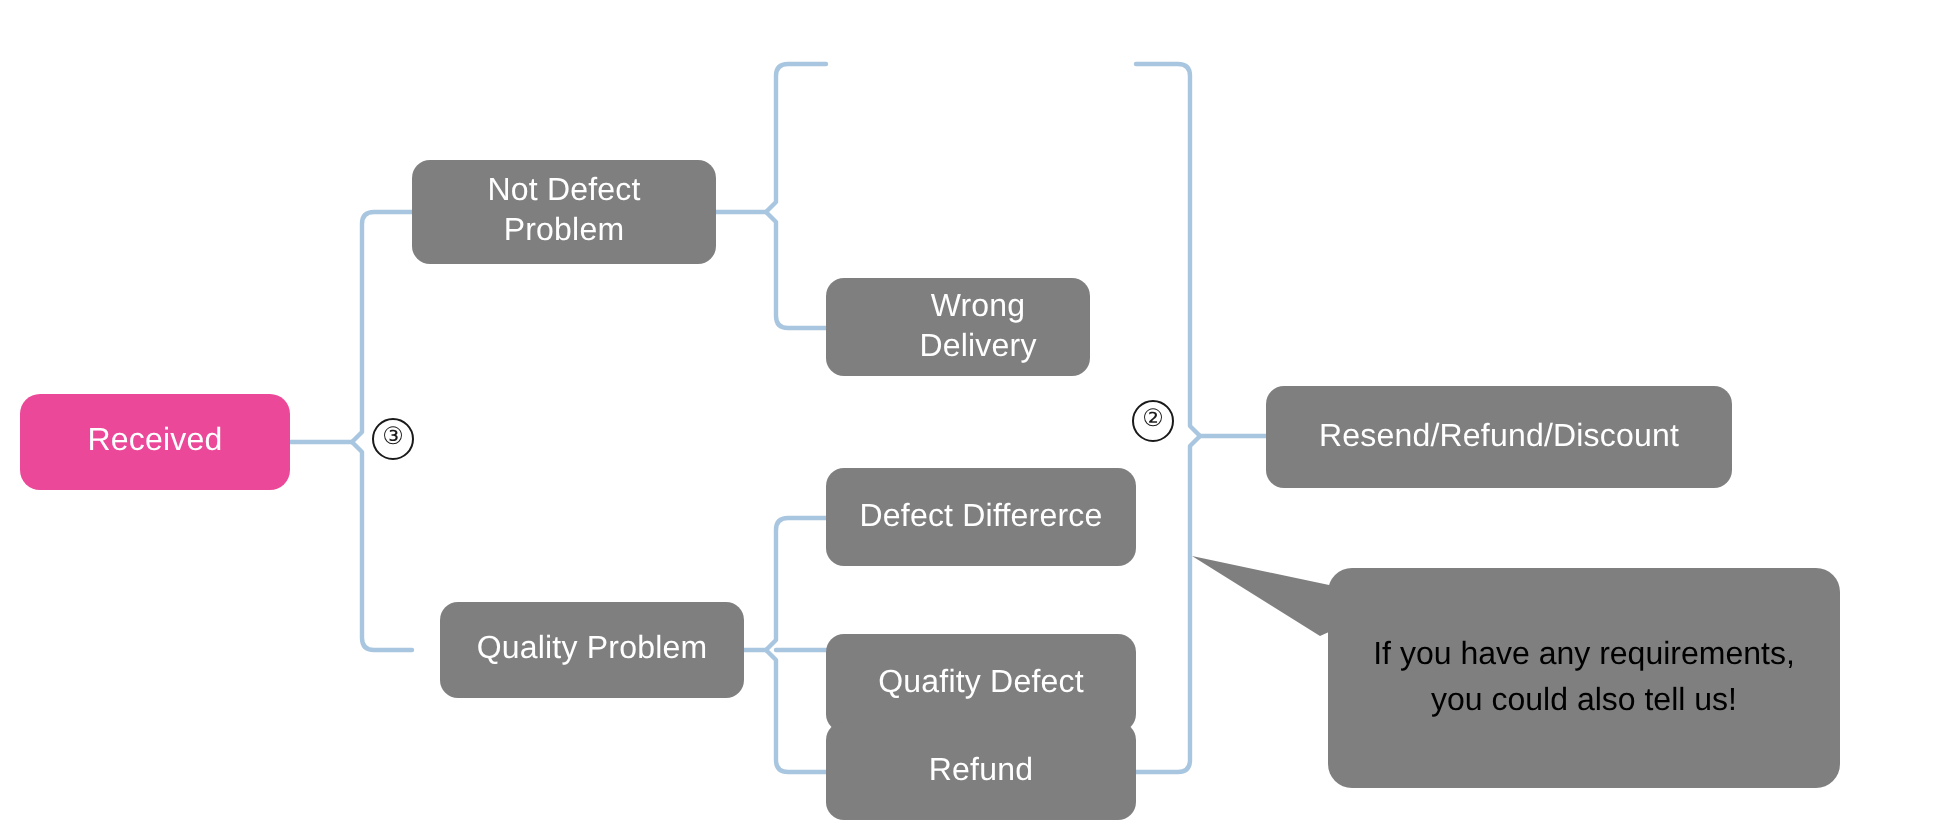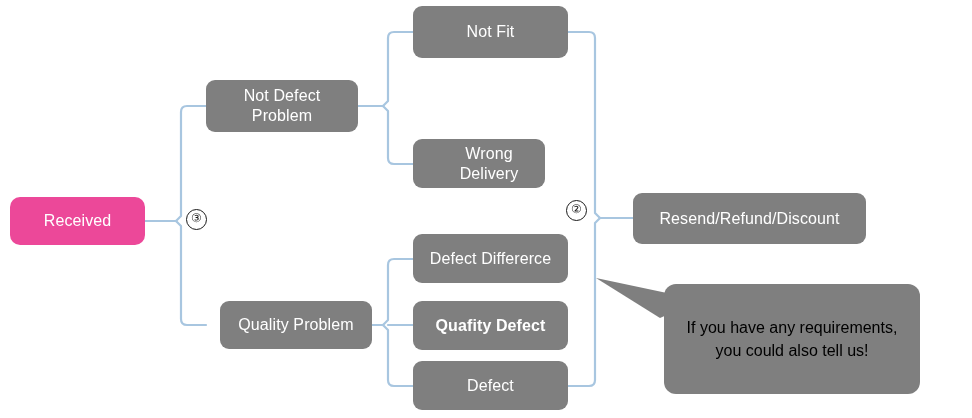--- a/index.html
+++ b/index.html
@@ -41,21 +41,21 @@
   }
   .node.gray   { background: #7f7f7f; }
   .node.orange { background: #ec4899; }
 
   .node-received      { left: 10px;  top: 197px; width: 135px; height: 48px;  font-size: 16px; border-radius: 10px; }
   .node-notquality    { left: 206px; top: 80px;  width: 152px; height: 52px;  font-size: 16px; }
   .node-qualityprob   { left: 220px; top: 301px; width: 152px; height: 48px;  font-size: 16px; }
   .node-notfit        { left: 413px; top: 6px;   width: 155px; height: 52px;  font-size: 16px; }
   .node-wrongdelivery { left: 413px; top: 139px; width: 132px; height: 49px;  font-size: 16px; padding-left: 28px; }
   .node-colordiff     { left: 413px; top: 234px; width: 155px; height: 49px;  font-size: 16px; }
-  .node-qualitydefect { left: 413px; top: 301px; width: 155px; height: 49px;  font-size: 16px; font-weight: bold; }
+  .node-qualitydefect { left: 413px; top: 317px; width: 155px; height: 49px;  font-size: 16px; }
   .node-damage        { left: 413px; top: 361px; width: 155px; height: 49px;  font-size: 16px; }
   .node-outcome       { left: 633px; top: 193px; width: 233px; height: 51px;  font-size: 16px; }
 
   .callout {
     position: absolute;
     left: 634px;
     top: 284px;
     width: 256px;
     height: 110px;
     box-sizing: border-box;
@@ -118,29 +118,28 @@
 
     <polygon points="596,278 700,300 660,318" fill="#7f7f7f" stroke="none"></polygon>
   </svg>
 
   <div class="node orange node-received">Received</div>
 
   <div class="node gray node-notquality">Not Defect Problem</div>
 
   <div class="node gray node-qualityprob">Quality Problem</div>
 
-  <div class="node gray node-notfit">Not Fit</div>
 
   <div class="node gray node-wrongdelivery">Wrong Delivery</div>
 
   <div class="node gray node-colordiff">Defect Differerce</div>
 
   <div class="node gray node-qualitydefect">Quafity Defect</div>
 
-  <div class="node gray node-damage">Defect</div>
+  <div class="node gray node-damage">Refund</div>
 
   <div class="node gray node-outcome">Resend/Refund/Discount</div>
 
   <div class="callout">
     <span class="callout-text">If you have any requirements, you could also tell us!</span>
   </div>
 
   <div class="marker marker-3">③</div>
 
   <div class="marker marker-2">②</div>

